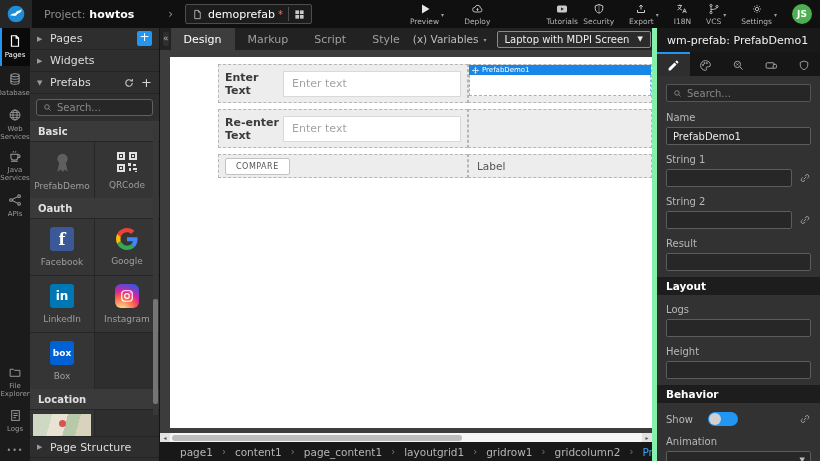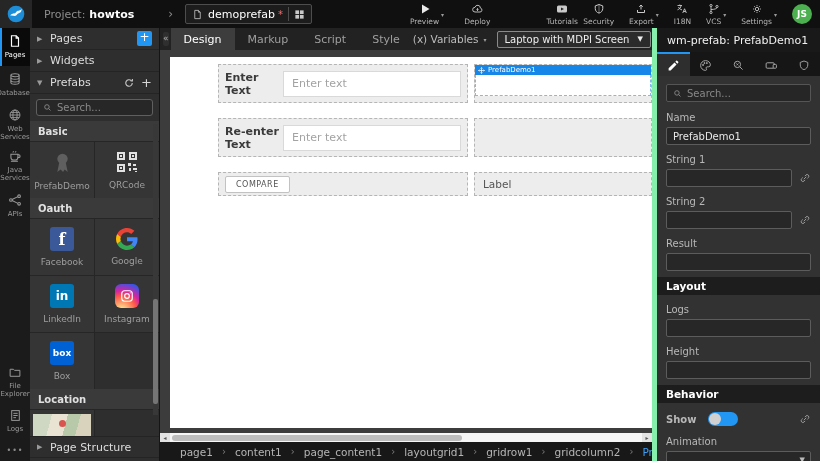--- a/index.html
+++ b/index.html
@@ -72,21 +72,21 @@
   .vars-btn { color:#bdbdbd; font-size:10.5px; display:flex; align-items:center; gap:3px; cursor:pointer; white-space:nowrap; }
   .devbox { height:17px; border:1px solid #8a8a8a; border-radius:2px; background:#2b2b2b; display:flex; align-items:center; gap:8px; padding:0 7px; font-size:10px; color:#eee; cursor:pointer; white-space:nowrap; }
   .icbtn { color:#b8b8b8; cursor:pointer; display:flex; align-items:center; }
   .tdiv { width:1px; height:14px; background:#4a4a4a; }
   .more-blue { color:#2196f3; font-size:12px; font-weight:bold; cursor:pointer; }
 
   
   .canvas-region { flex:1; position:relative; min-height:0; }
   .canvas { position:absolute; left:10px; top:7px; right:0; bottom:4px; background:#fff; }
   .formgrid { position:absolute; left:8px; top:7px; right:0; }
-  .frow { display:flex; gap:6px; margin-bottom:15px;padding-left:40px; }
+  .frow { display:flex; gap:0; margin-bottom:6px;padding-left:40px; }
   .cell { border:1px dashed #b5b5b5; background:#ededed; }
   .cell.lcol { width:250px; flex:0 0 250px; display:flex; align-items:center; }
   .cell.rcol { flex:1; position:relative; }
   .r12 { height:39px; }
   .r3 { height:24px; }
   .f-lbl { width:64px; padding-left:6px; font-size:11px; font-weight:bold; color:#3a3a3a; }
   .f-input { flex:1; margin-right:6px; height:26px; border:1px solid #d9d9d9; background:#fff; font-size:11px; color:#444; padding:0 8px; font-family:inherit; outline:none; }
   .f-input::placeholder { color:#a3a3a3; }
   .selbar { position:absolute; left:0; top:0; right:0; height:10px; background:#1686e8; display:flex; align-items:center; gap:3px; padding:0 3px; color:#fff; font-size:7px; cursor:move; }
   .selbody { position:absolute; left:0; top:10px; right:0; height:21px; background:#fff; border:1px dashed #85b8ea; border-top:none; }
@@ -114,21 +114,21 @@
   .rp-body { flex:1; padding:8px 9px; overflow:hidden; font-size:10px; }
   .rp-search { height:18px; border:1px solid #555; border-radius:2px; background:#262626; display:flex; align-items:center; gap:5px; padding:0 6px; margin-bottom:10px; }
   .rp-search input { flex:1; min-width:0; border:none; outline:none; background:transparent; color:#ccc; font-size:10px; font-family:inherit; }
   .rp-search input::placeholder { color:#888; }
   .fld { margin-bottom:9px; }
   .fld-lbl { color:#b8b8b8; margin-bottom:4px; }
   .fld-rowwrap { display:flex; align-items:center; }
   .fld-in { flex:1; min-width:0; height:18px; background:#272727; border:1px solid #5c5c5c; border-radius:2px; color:#e8e8e8; font-size:10px; padding:0 6px; font-family:inherit; outline:none; }
   .bindic { margin-left:7px; color:#9a9a9a; cursor:pointer; flex:0 0 auto; }
   .rp-sec { margin:4px -9px 9px; background:#1d1d1d; height:18px; display:flex; align-items:center; padding:0 9px; color:#fff; font-size:10.5px; font-weight:bold; }
-  .showrow { display:flex; align-items:center; margin-bottom:10px;font-weight:bold; }
+  .showrow { display:flex; align-items:center; margin-bottom:10px; }
   .showrow .fld-lbl { margin-bottom:0; width:42px; }
   .toggle { width:30px; height:14px; border-radius:7px; background:#2196f3; position:relative; cursor:pointer; }
   .knob { position:absolute; left:1px; top:1px; width:12px; height:12px; border-radius:50%; background:#d0d0d0; }
   .selbox { height:18px; background:#272727; border:1px solid #5c5c5c; border-radius:2px; display:flex; align-items:center; justify-content:flex-end; padding:0 5px; color:#bbb; font-size:7px; cursor:pointer; }
 </style>
 </head>
 <body>
 
 <div class="app">
 

